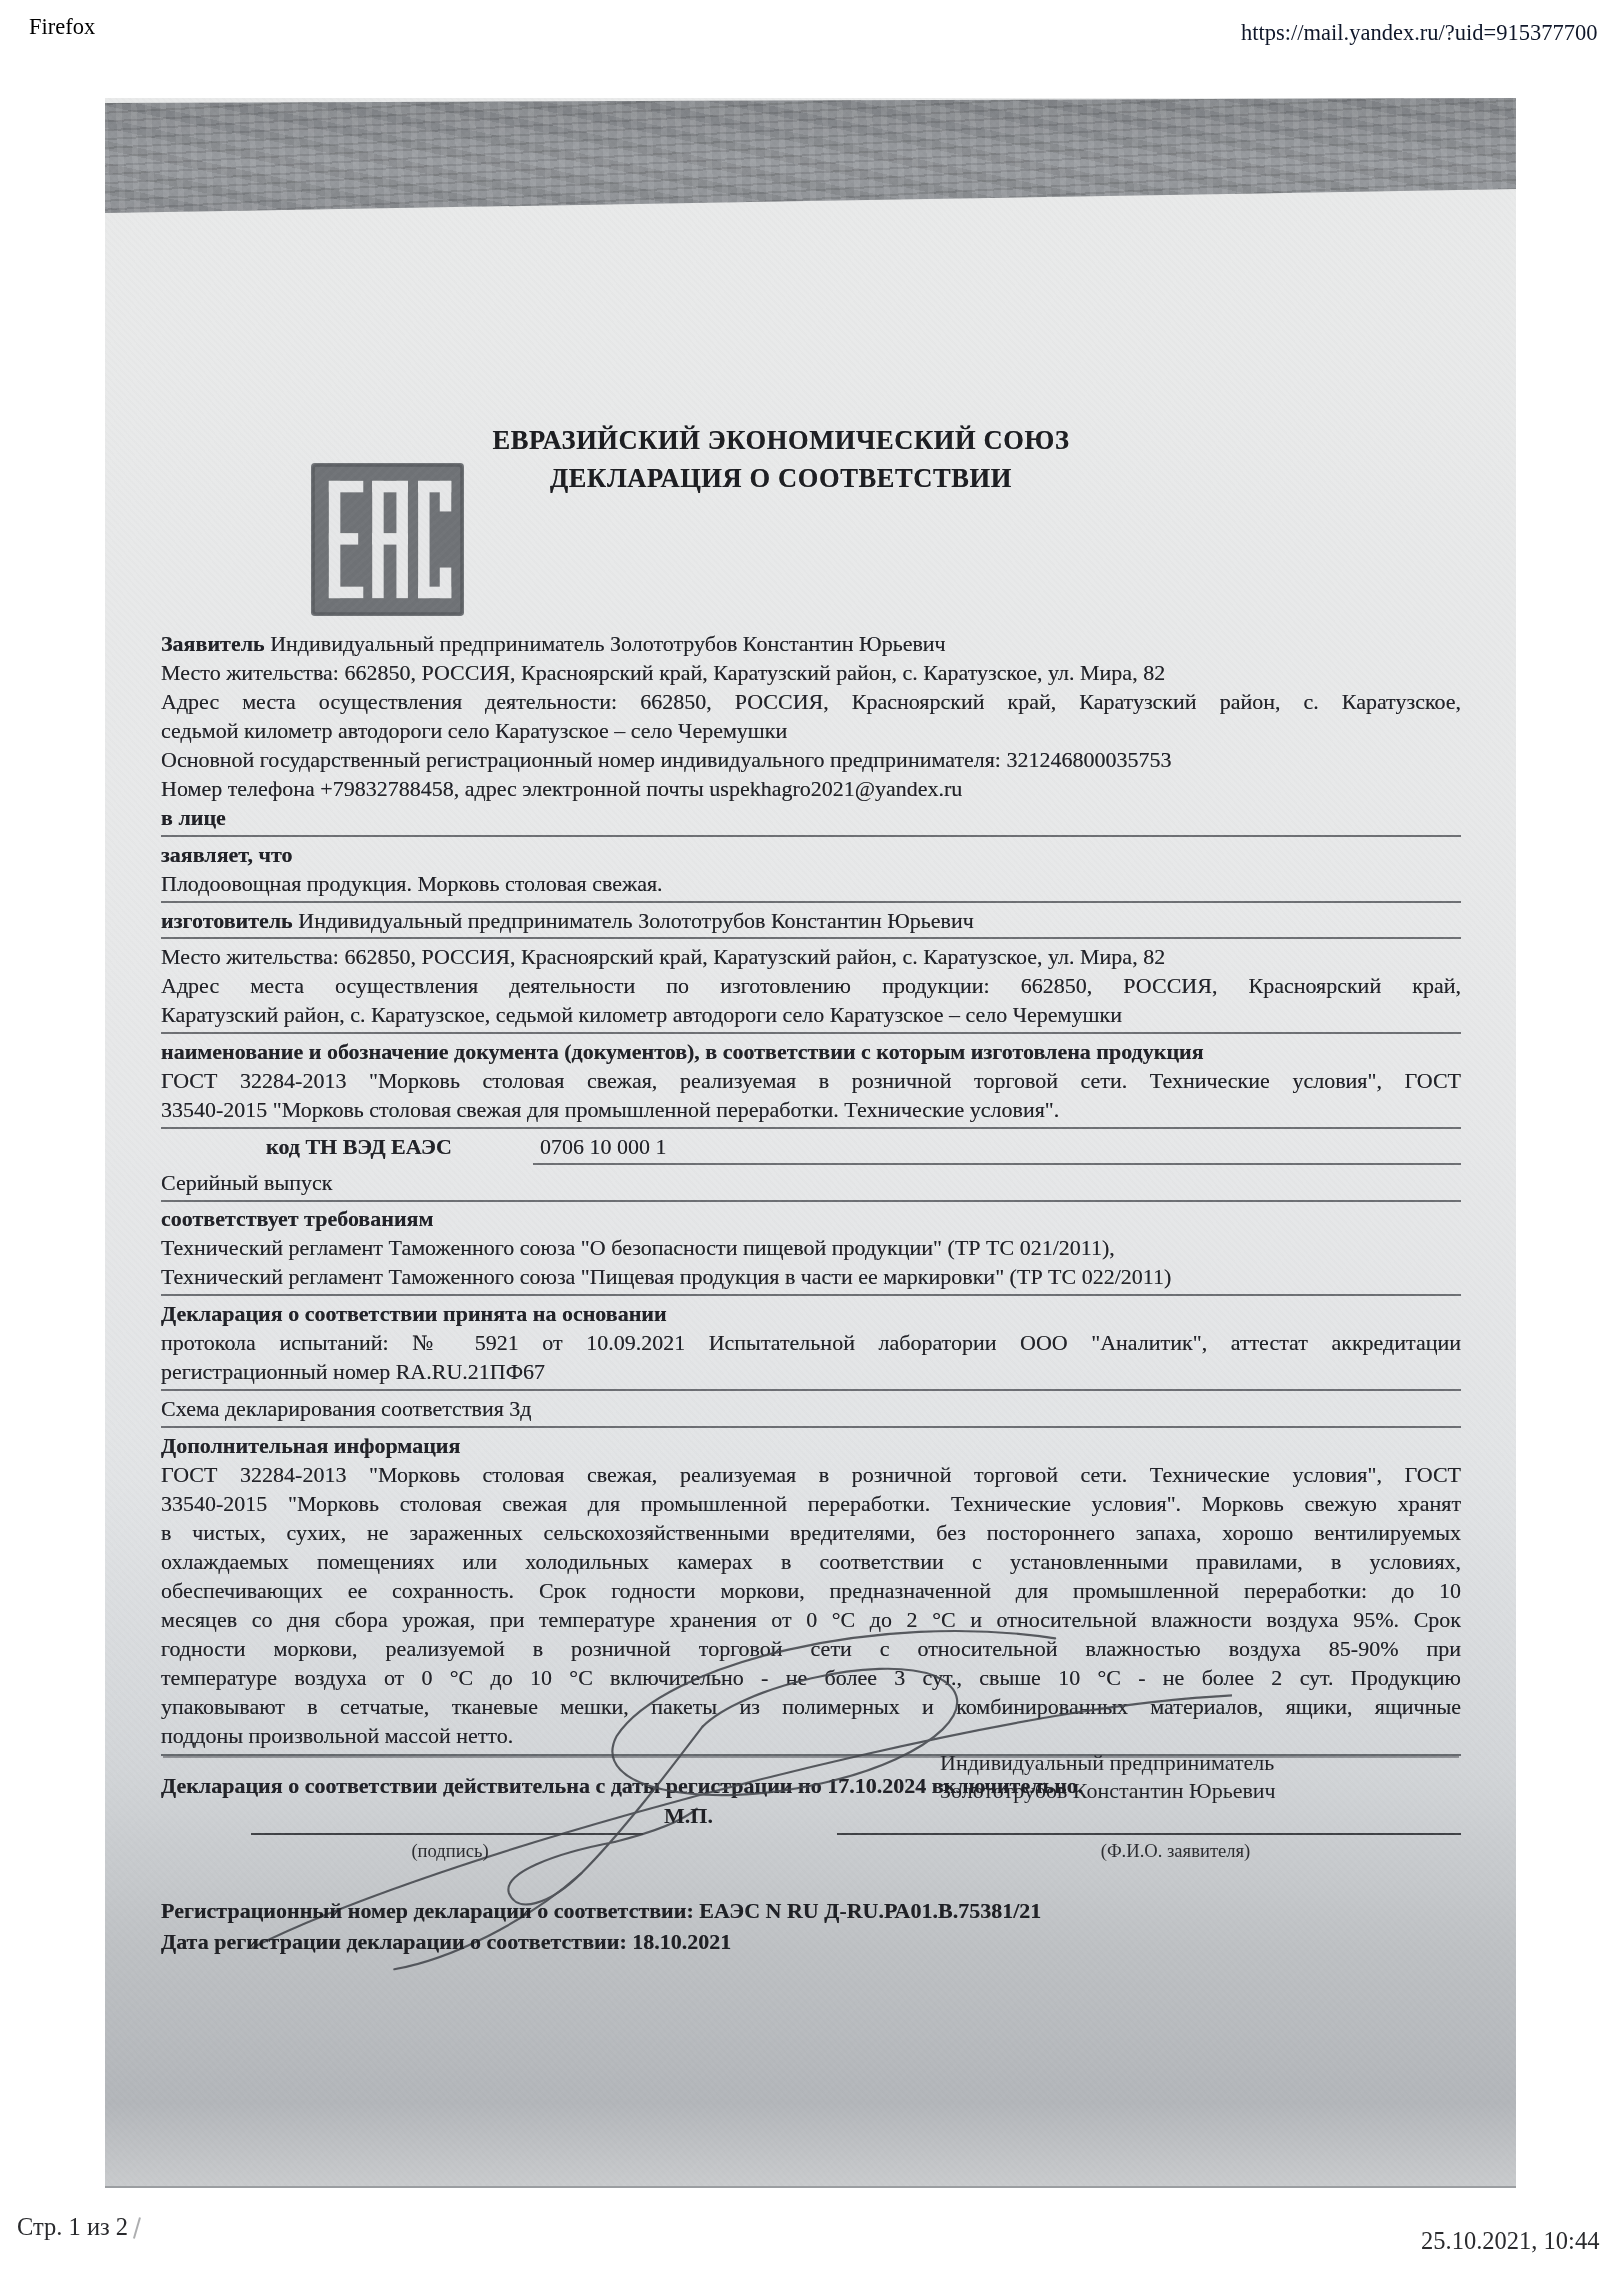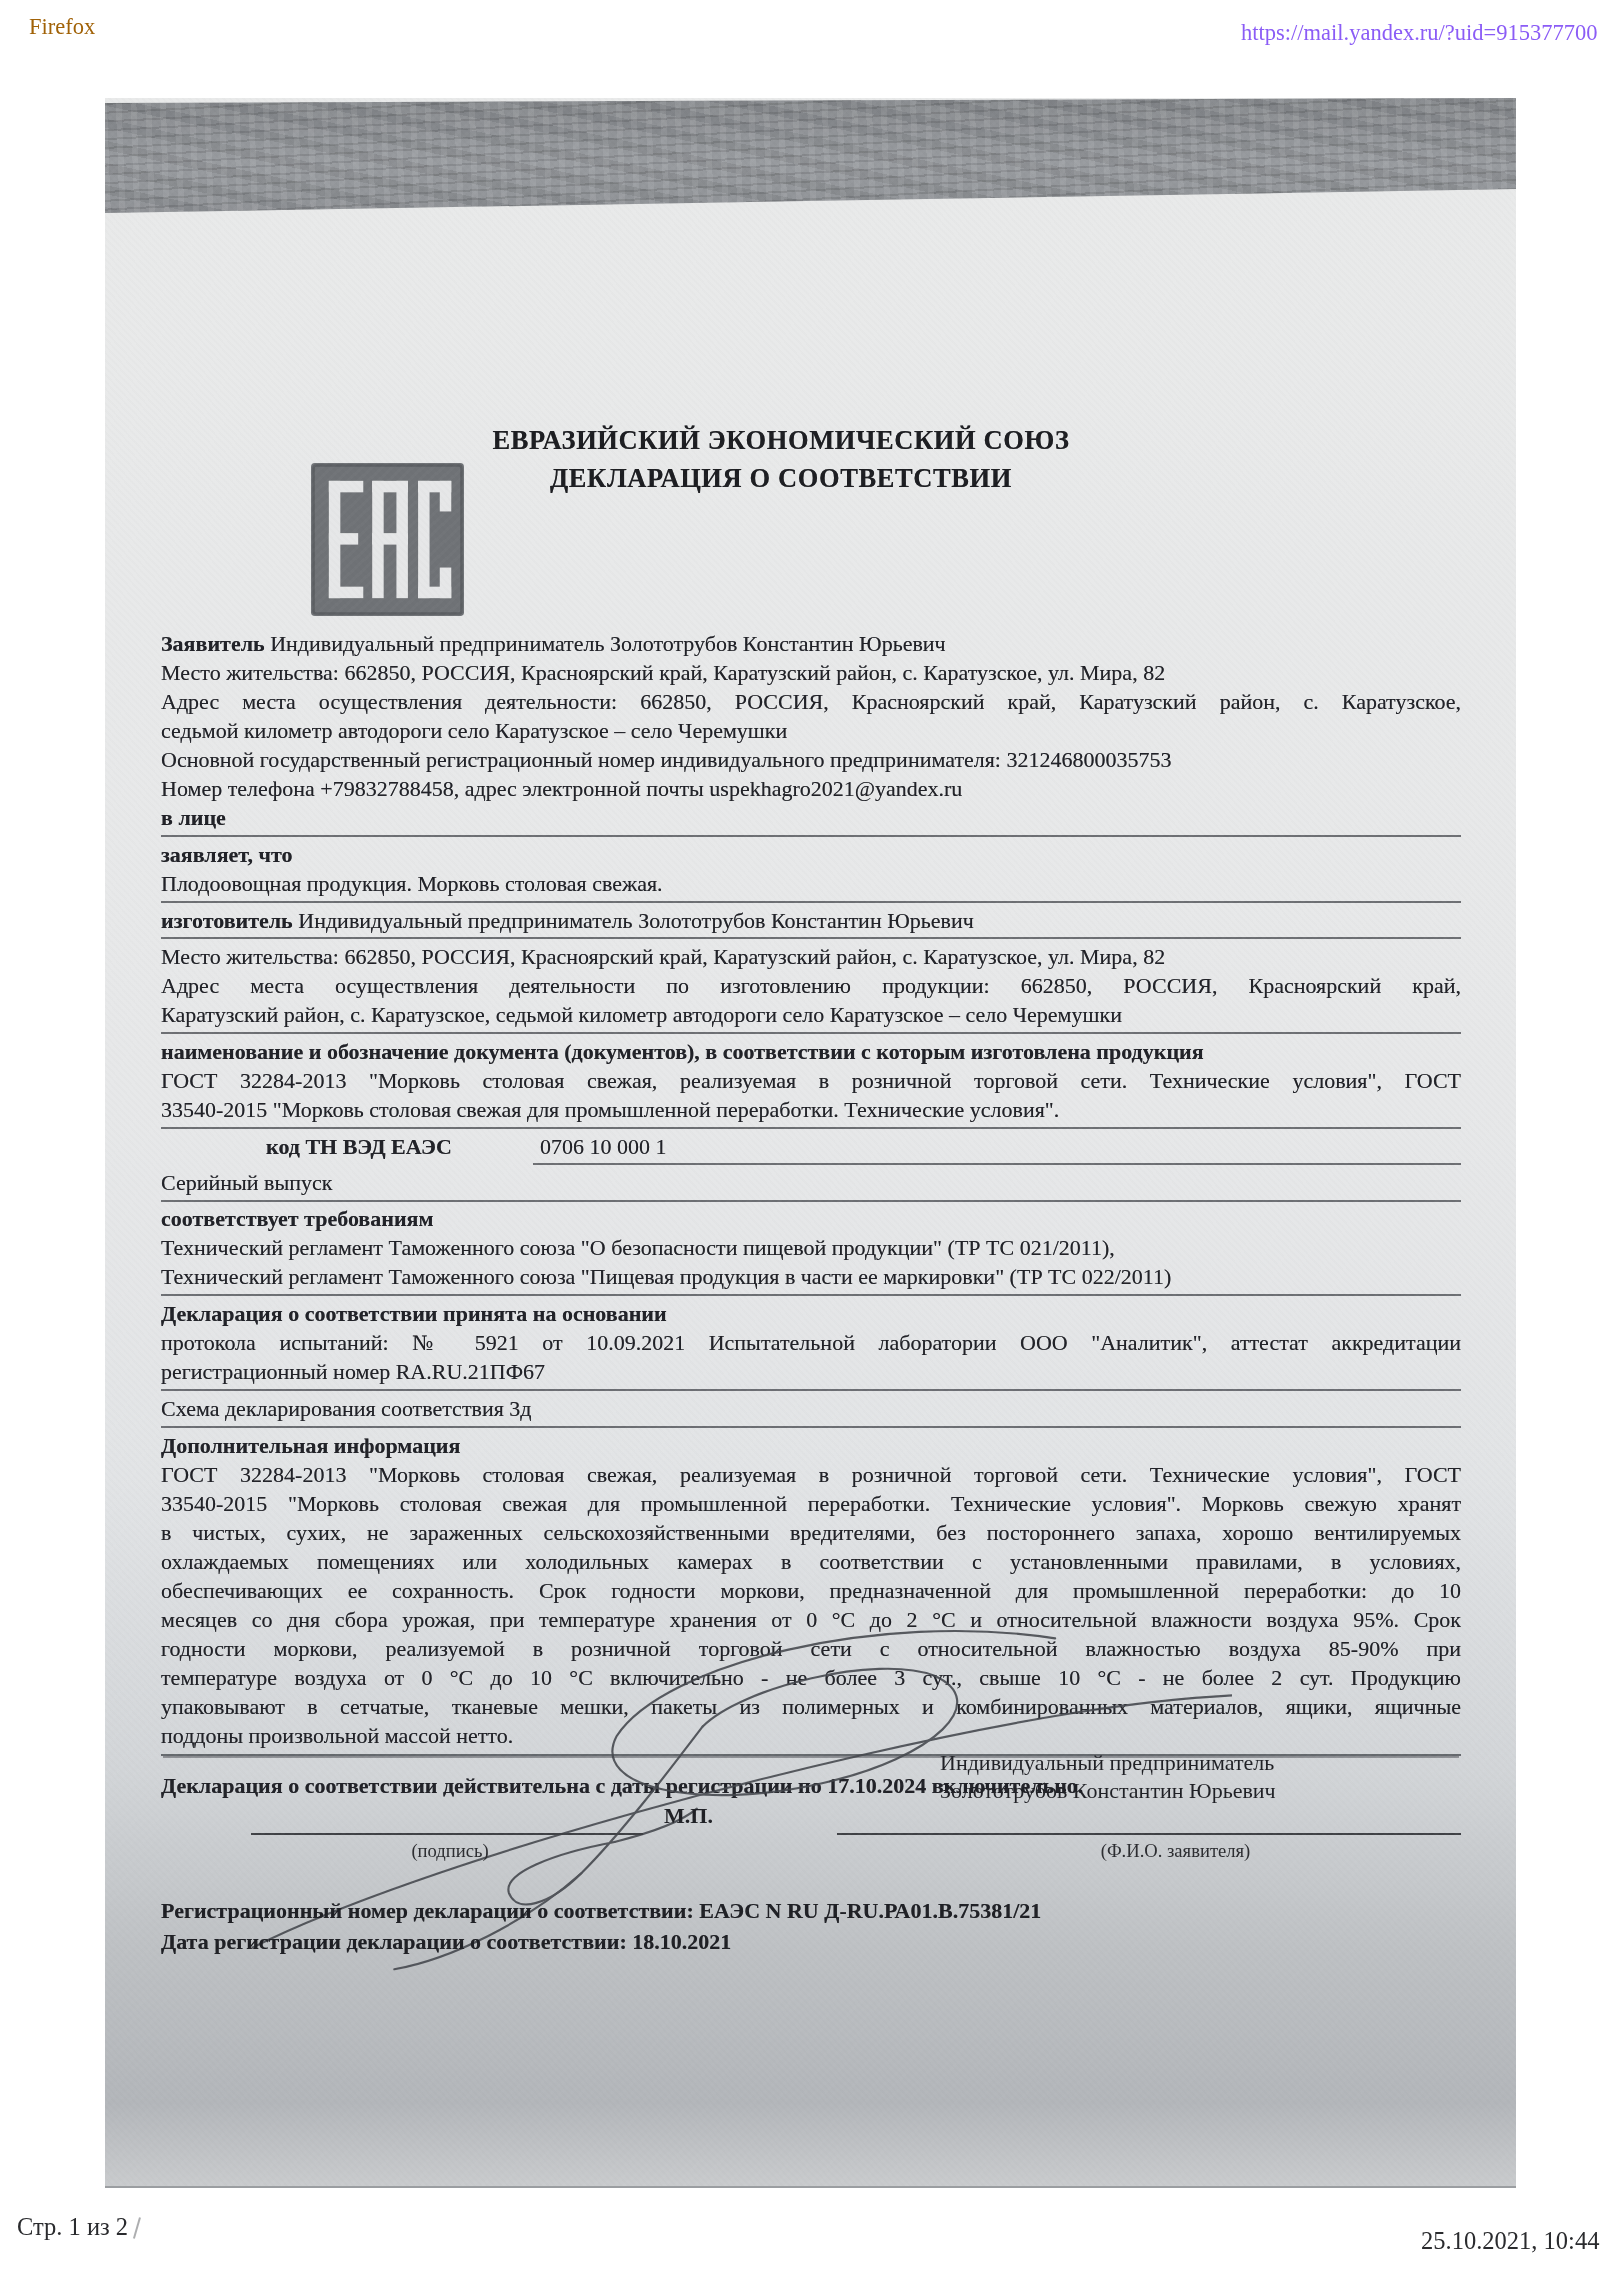--- a/index.html
+++ b/index.html
@@ -1,22 +1,22 @@
 <!DOCTYPE html>
 <html><head>
 <meta charset="utf-8">
 <style>
   html,body{margin:0;padding:0;}
   body{
     width:1621px;height:2292px;position:relative;background:#ffffff;
     font-family:"Liberation Serif", serif;color:#1e1f24;overflow:hidden;
   }
   
-  .ph-app{position:absolute;left:29px;top:13.7px;font-size:22.5px;color:#a16207;}
-  .ph-url{position:absolute;right:23.5px;top:19.6px;font-size:22.5px;color:#8b5cf6;}
+  .ph-app{position:absolute;left:29px;top:13.7px;font-size:22.5px;color:#000000;}
+  .ph-url{position:absolute;right:23.5px;top:19.6px;font-size:22.5px;color:#0f172a;}
   .pf-page{position:absolute;left:17px;top:2213px;font-size:24.5px;color:#2a2b2e;}
   .pf-tick{display:inline-block;width:2px;height:21.6px;background:#6a6c6f;opacity:.55;
            transform:rotate(16deg);margin-left:7.8px;vertical-align:-3.9px;}
   .pf-date{position:absolute;right:21.6px;top:2227px;font-size:24.5px;color:#2a2b2e;margin-left:40px;}
 
   
   .paper{
     position:absolute;left:105px;top:98px;width:1411px;height:2088px;
     background:linear-gradient(180deg,#e9eaea 0%,#e7e8e9 48%,#e2e4e6 66%,
                #d2d5d8 80%,#bdc0c3 89%,#b3b6ba 96%,#c9cbcd 100%);

